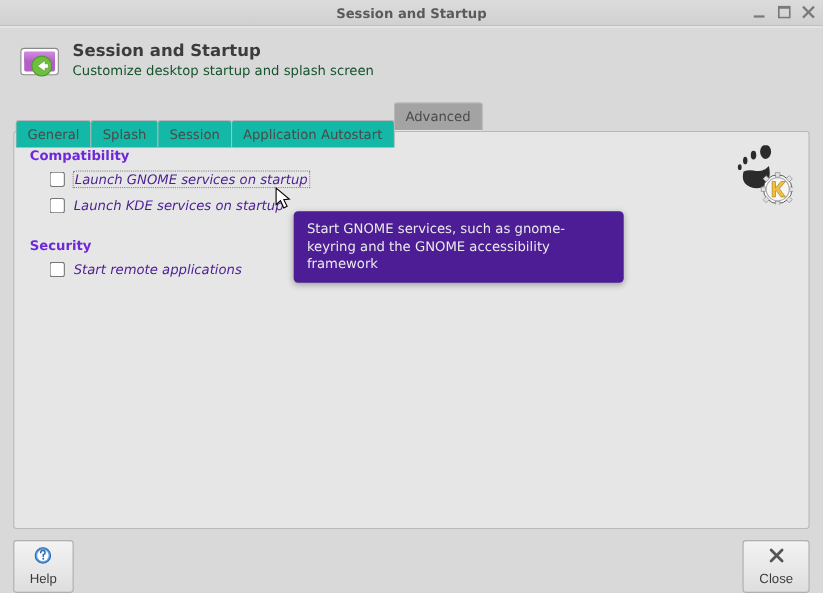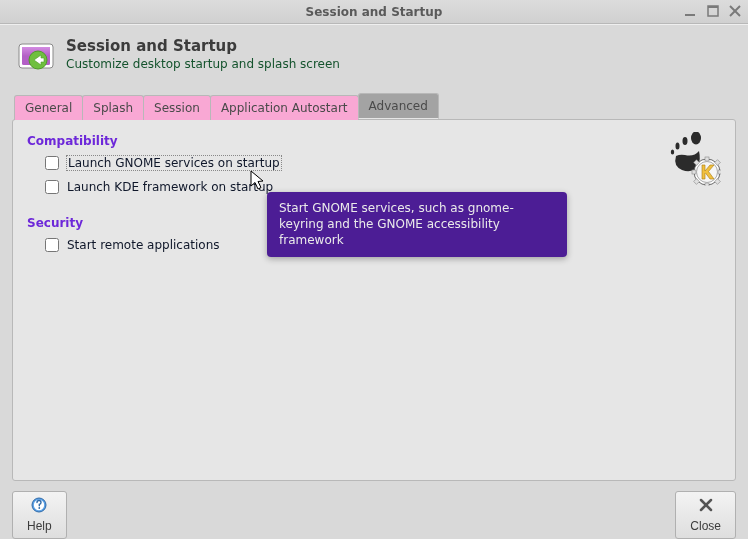--- a/index.html
+++ b/index.html
@@ -91,27 +91,27 @@
     align-items: flex-end;
     padding-left: 2px;
     gap: 0;
     position: relative;
     z-index: 2;
   }
   .tab {
     padding: 5px 10px 5px 10px;
     font-size: 12px;
     color: #4a4a4a;
-    background: #f9a8d4;
+    background: #14b8a6;
     border: 1px solid #b8b8b8;
     border-bottom: none;
     border-radius: 3px 3px 0 0;
     margin-right: -1px;
     position: relative;
-    top: 1px;
+    top: 15px;
     cursor: pointer;
   }
   .tab.active {
     background: #a3a3a3;
     border-bottom: 1px solid #e6e6e6;
     top: 0;
     z-index: 3;
   }
   .tab:first-child { border-top-left-radius: 3px; }
   .tab-page {
@@ -139,21 +139,22 @@
     margin-left: 18px;
     margin-bottom: 10px;
     position: relative;
   }
   .check-row input[type="checkbox"] {
     width: 14px; height: 14px;
     margin: 0;
   }
   .check-row label {
     font-size: 12px;
-    color: #0f172a;
+    color: #4c1d95;
+    font-style: italic;
   }
   .check-row label .hl {
     outline: 1px dotted #888;
     padding: 0 1px;
   }
 
   
   .corner-icons {
     position: absolute;
     right: 14px;
@@ -313,21 +314,21 @@
       <div class="section">
         <div class="section-title">Compatibility</div>
 
         <div class="check-row">
           <input type="checkbox" style="">
           <label><span class="hl">Launch GNOME services on startup</span></label>
         </div>
 
         <div class="check-row">
           <input type="checkbox" style="">
-          <label>Launch KDE framework on startup</label>
+          <label>Launch KDE services on startup</label>
         </div>
       </div>
 
       <div class="section">
         <div class="section-title">Security</div>
         <div class="check-row">
           <input type="checkbox" style="">
           <label>Start remote applications</label>
         </div>
       </div>

